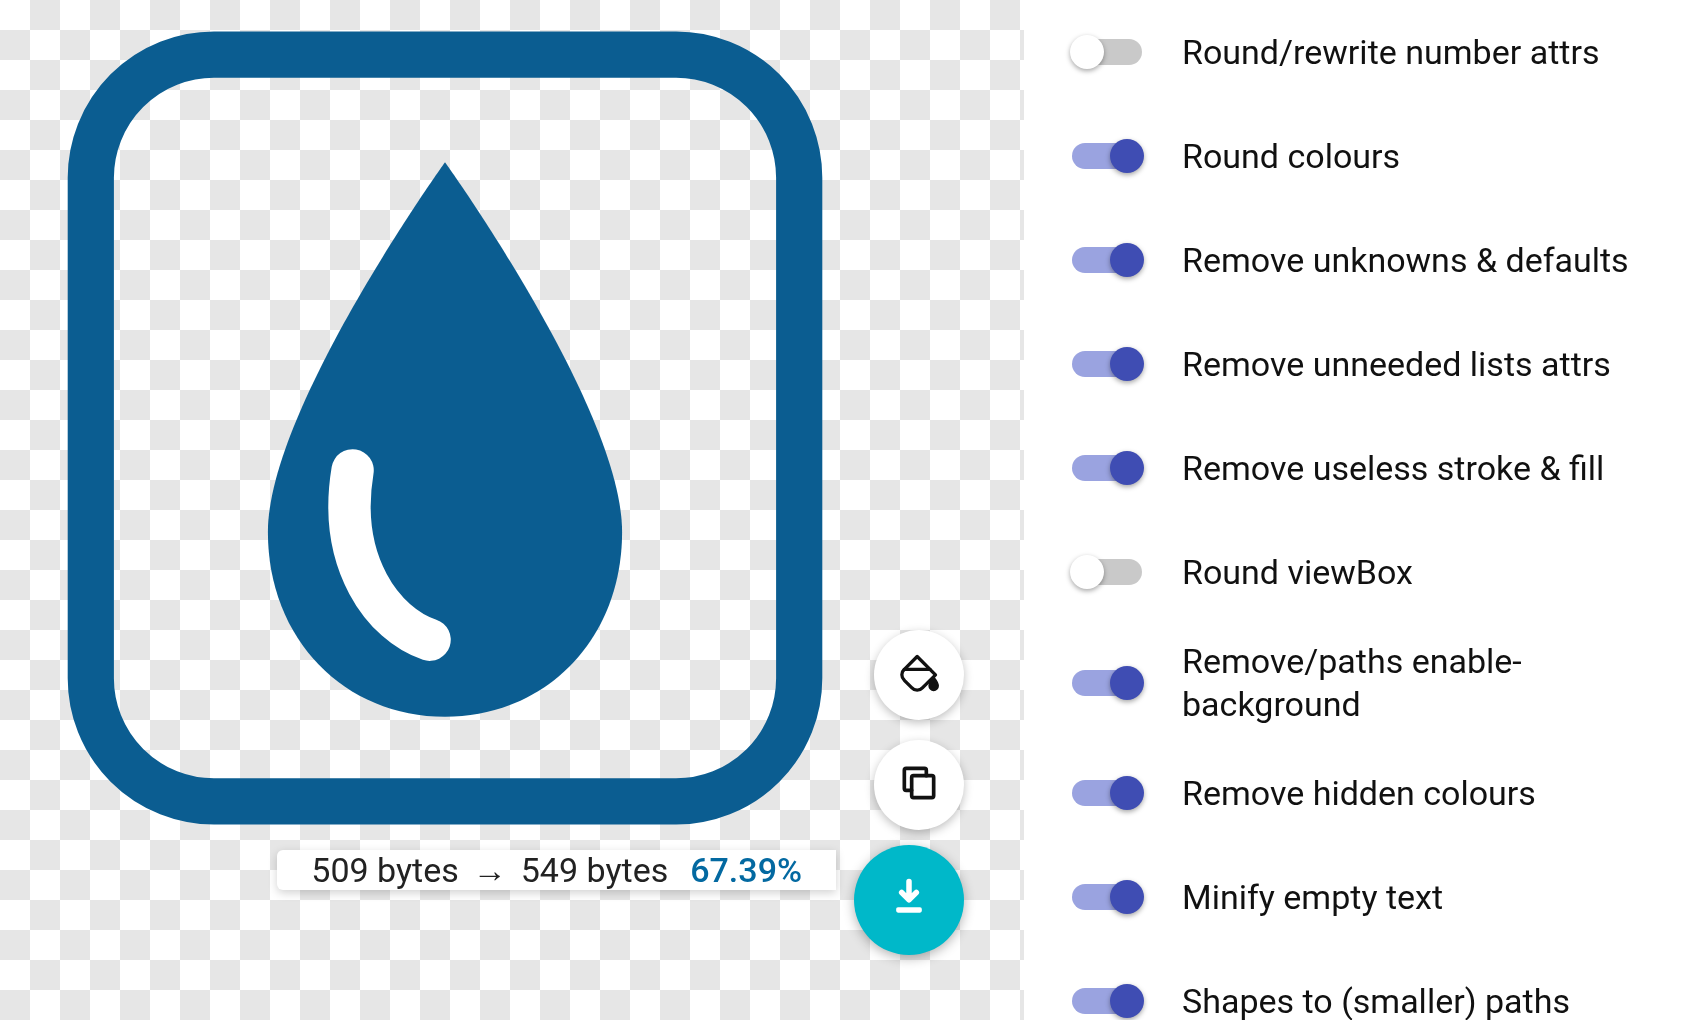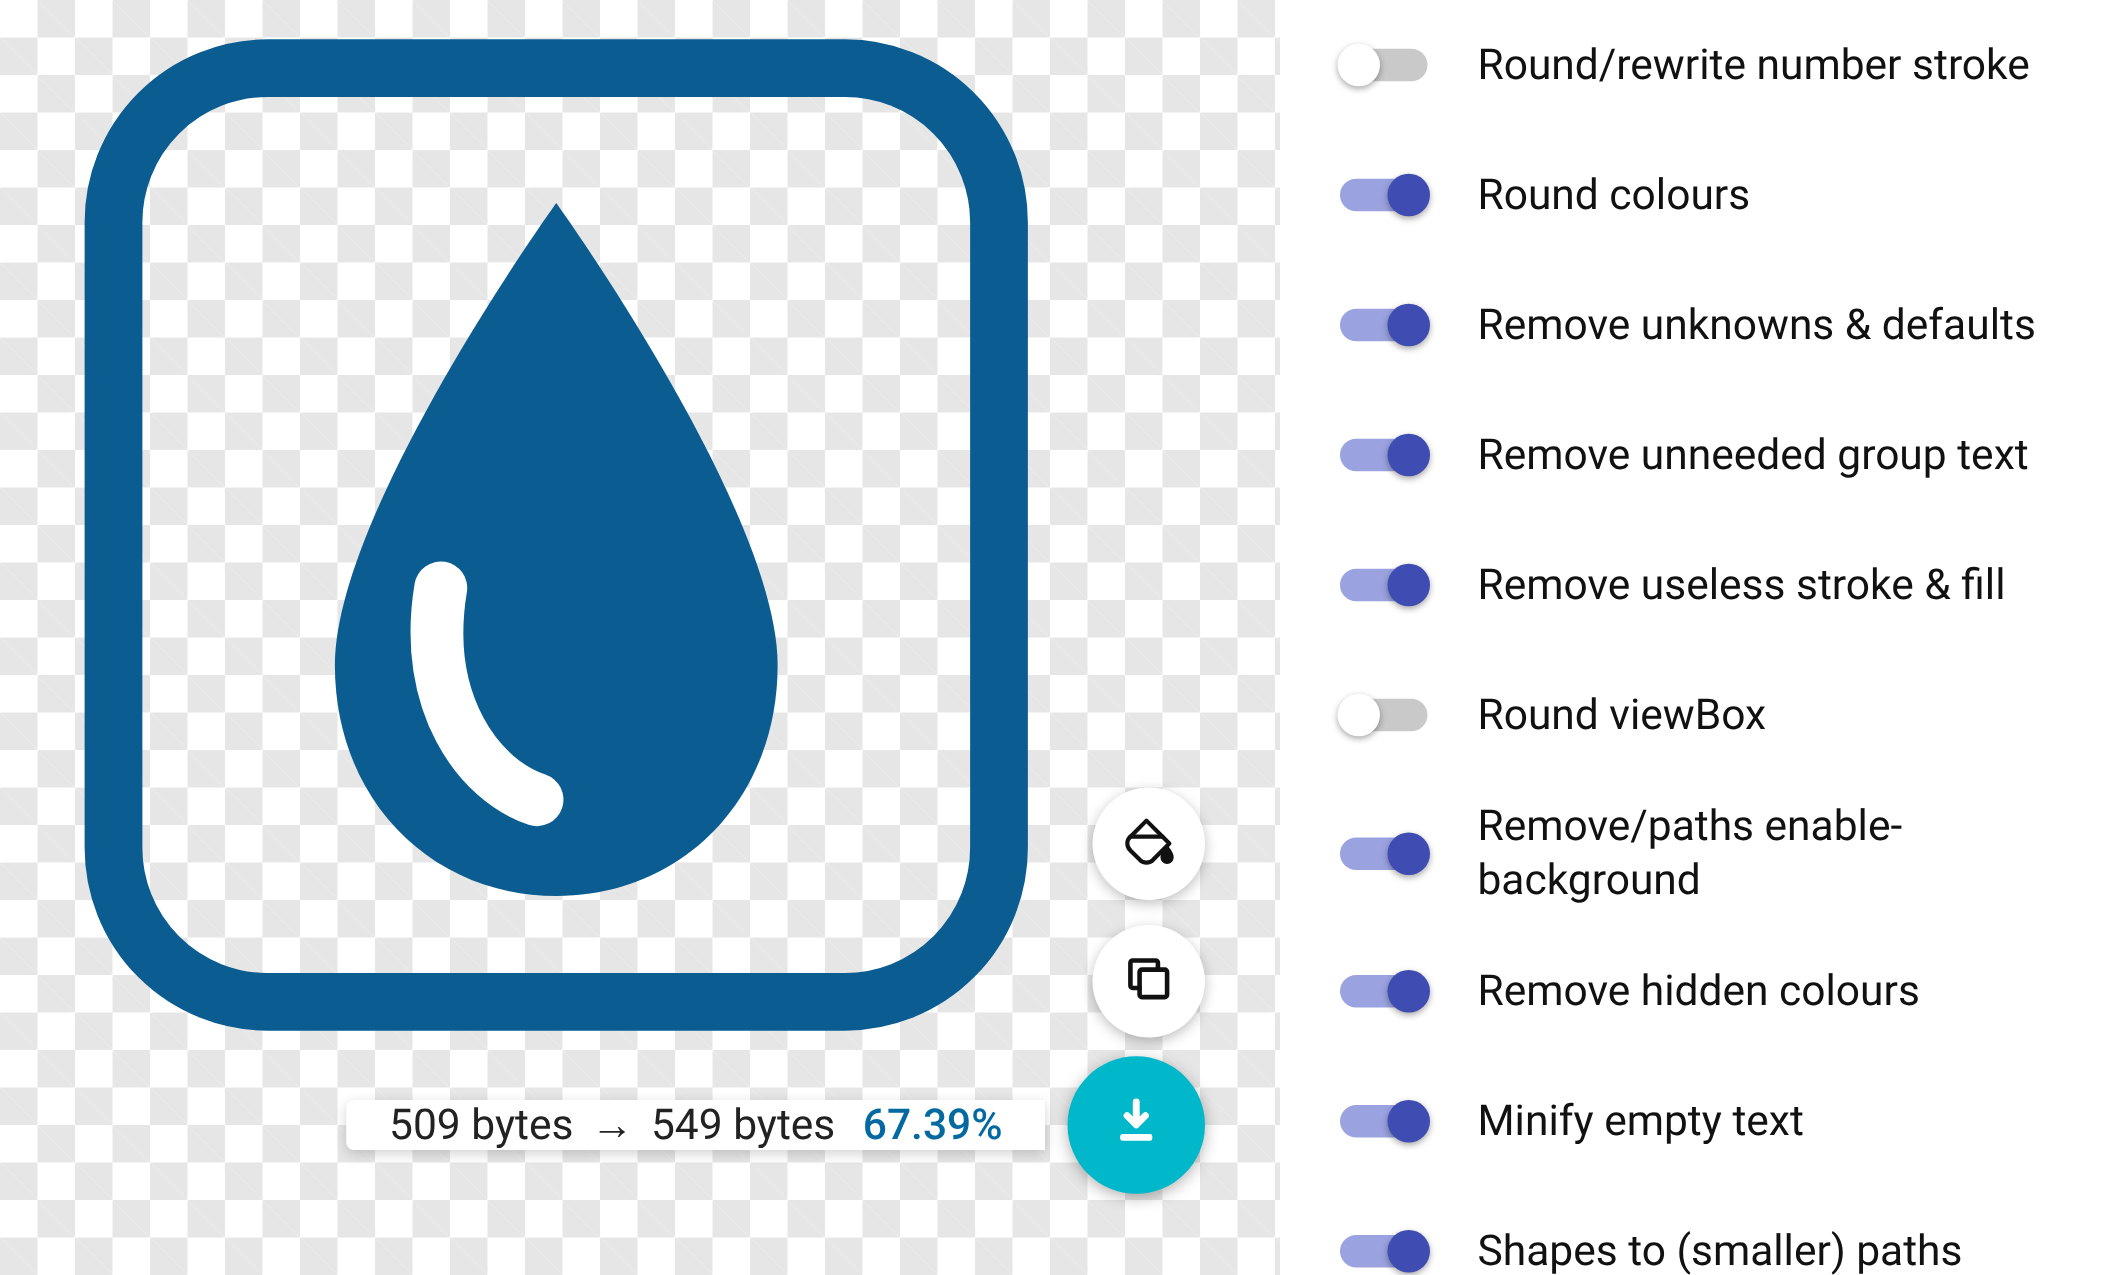--- a/index.html
+++ b/index.html
@@ -45,21 +45,21 @@
     cursor: pointer;
   }
   .circle-btn svg { width: 44px; height: 44px; }
   .btn-fill  { right: 60px; bottom: 300px; }
   .btn-copy  { right: 60px; bottom: 190px; }
 
   
   .status-bar {
     position: absolute;
     right: 60px; bottom: 70px;
-    display: flex; align-items: center;
+    display: flex; align-items: flex-start;
     height: 100px;
   }
   .status-text {
     background: #fff;
     display: flex; align-items: center;
     padding: 0 34px;
     font-size: 34px;
     color: #222;
     white-space: nowrap;
     border-radius: 6px 0 0 6px;
@@ -186,42 +186,42 @@
   </div>
 </div>
 
 <aside class="sidebar">
   <div id="options-list">
       <div class="option-row">
         <div class="switch">
           <div class="track"></div>
           <div class="knob"></div>
         </div>
-        <div class="option-label">Round/rewrite number stroke</div>
+        <div class="option-label">Round/rewrite number attrs</div>
       </div>
       <div class="option-row">
         <div class="switch on">
           <div class="track"></div>
           <div class="knob"></div>
         </div>
         <div class="option-label">Round colours</div>
       </div>
       <div class="option-row">
         <div class="switch on">
           <div class="track"></div>
           <div class="knob"></div>
         </div>
         <div class="option-label">Remove unknowns &amp; defaults</div>
       </div>
       <div class="option-row">
         <div class="switch on">
           <div class="track"></div>
           <div class="knob"></div>
         </div>
-        <div class="option-label">Remove unneeded group text</div>
+        <div class="option-label">Remove unneeded lists attrs</div>
       </div>
       <div class="option-row">
         <div class="switch on">
           <div class="track"></div>
           <div class="knob"></div>
         </div>
         <div class="option-label">Remove useless stroke &amp; fill</div>
       </div>
       <div class="option-row">
         <div class="switch">

